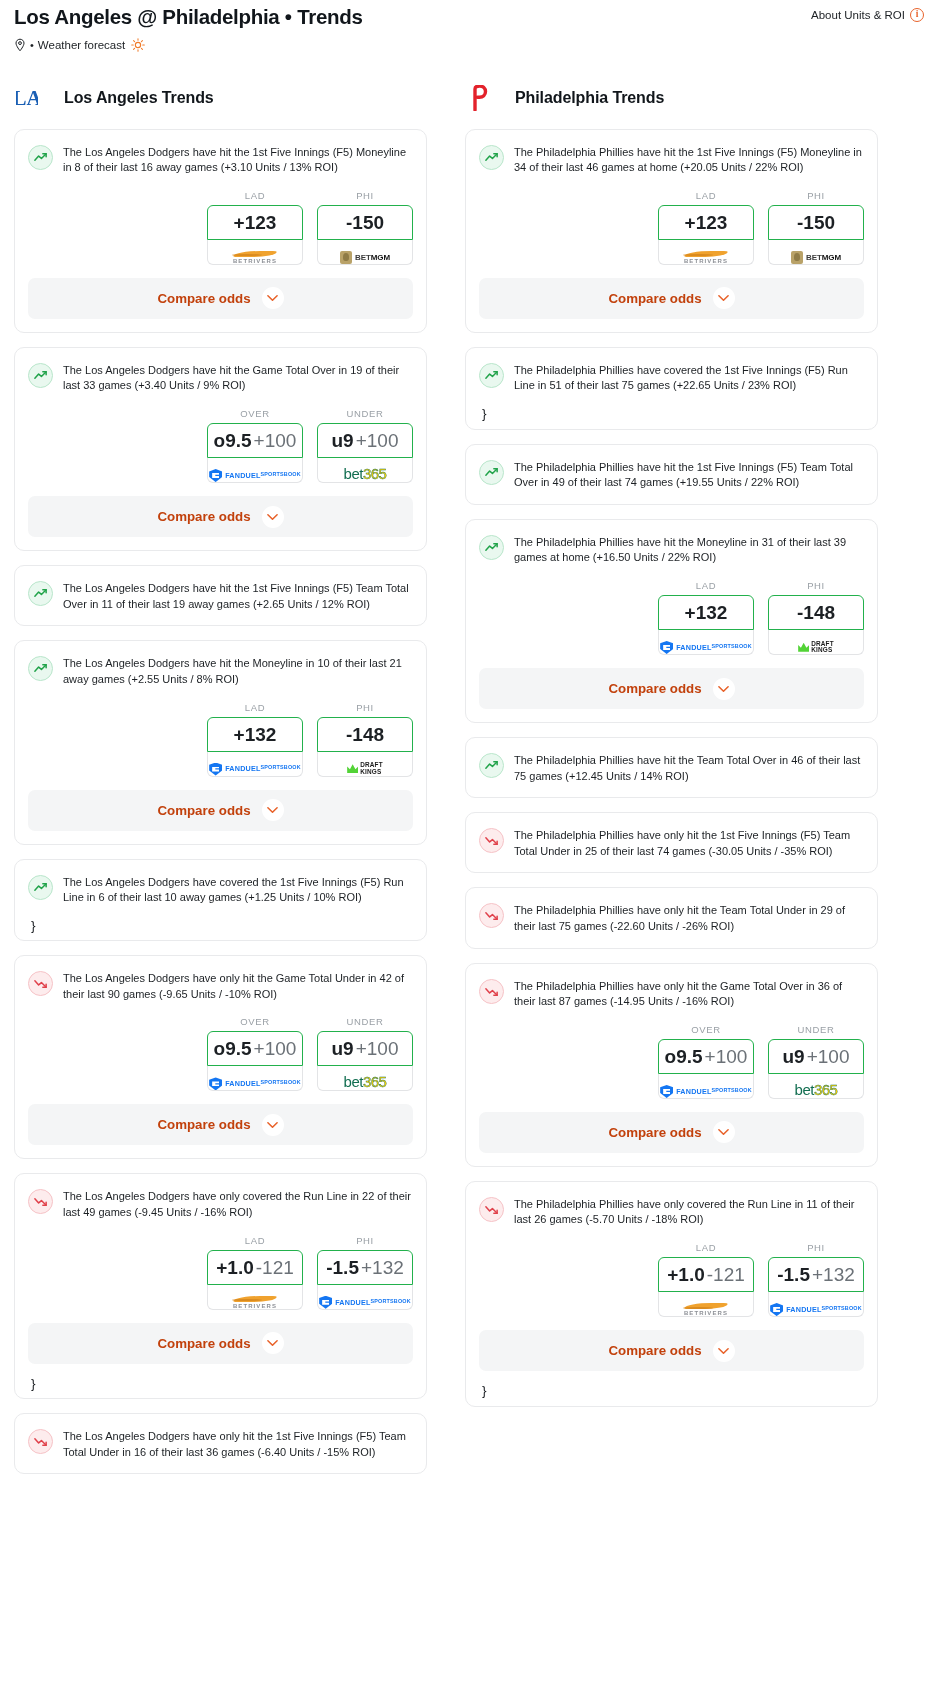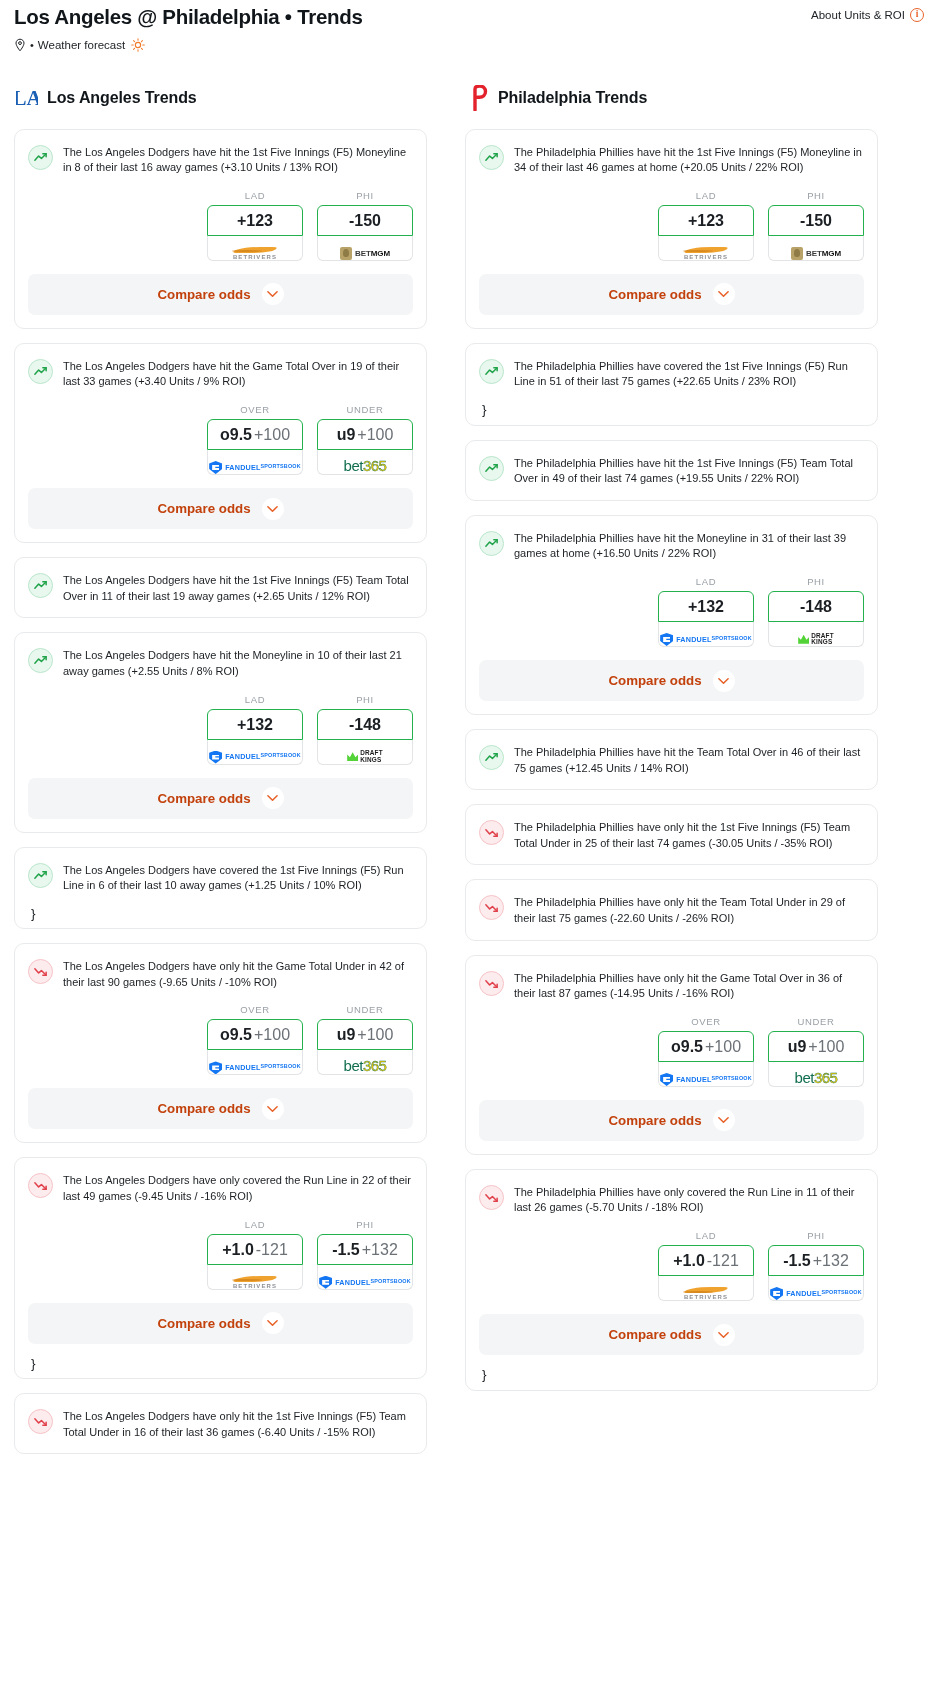--- a/index.html
+++ b/index.html
@@ -50,21 +50,21 @@
   .columns {
     display: flex;
     gap: 38px;
     padding: 0 14px;
     margin-top: 33px;
     align-items: flex-start;
   }
   .column { width: 413px; flex: 0 0 413px; }
 
   .col-header {
-    display: flex; align-items: center; gap: 9px;
+    display: flex; align-items: center; gap: 26px;
     margin-bottom: 18px; padding-left: 2px;
   }
   .col-header .team-logo { width: 22px; height: 26px; display: flex; align-items: center; justify-content: center; }
   .col-header .col-title {
     font-size: 16px; font-weight: bold; color: #11161b; letter-spacing: -0.1px;
   }
 
   
   .trend-card {
     border: 1px solid #e9eaec;
@@ -94,21 +94,21 @@
   .odds-cell { width: 96px; }
   .odds-label {
     text-align: center; font-size: 9.5px; color: #9aa0a6;
     letter-spacing: 0.6px; margin-bottom: 4px; font-weight: normal;
   }
   .odds-box {
     border: 1px solid #22b14c; border-radius: 6px 6px 0 0;
     background: #fff; text-align: center;
     padding: 6px 2px 5px 2px;
   }
-  .odds-val { font-size: 16px; font-weight: bold; color: #1c2024; }
+  .odds-val { font-size: 19px; font-weight: bold; color: #1c2024; }
   .odds-val .juice { font-weight: normal; color: #6b7177; margin-left: 2px; }
   .book-box {
     border: 1px solid #e3e4e6; border-top: none;
     border-radius: 0 0 6px 6px;
     height: 25px; display: flex; align-items: flex-end; justify-content: center;
     background: #fff; overflow: hidden;
   }
 
   
   .logo-betrivers { display: flex; flex-direction: column; align-items: center; line-height: 1; }

